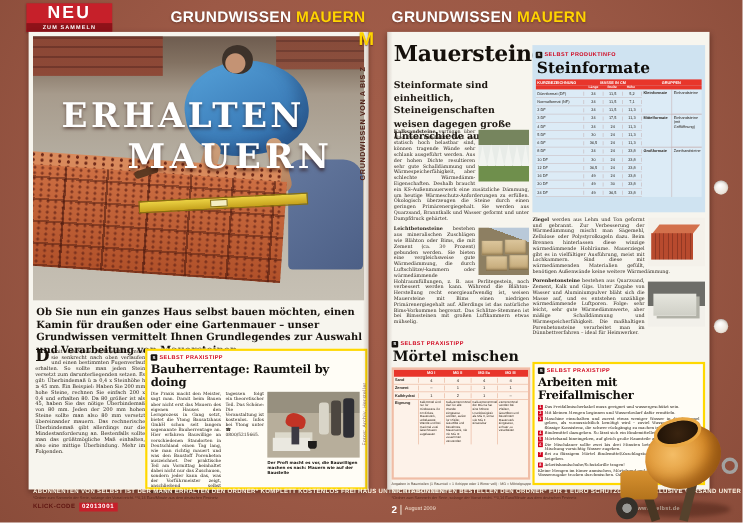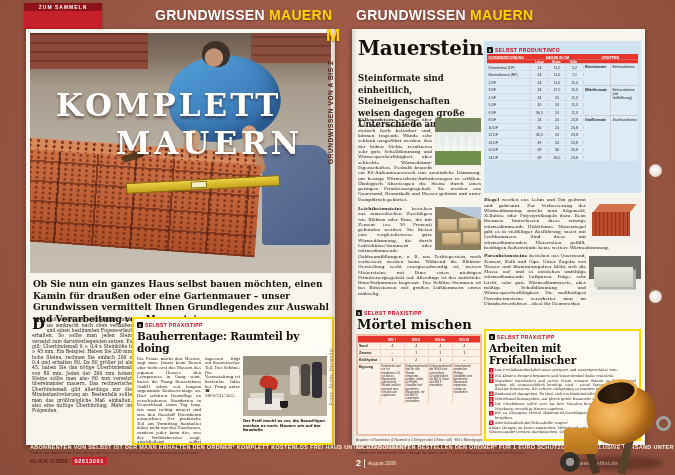--- a/index.html
+++ b/index.html
@@ -155,20 +155,21 @@
   .mx-wheel{left:4px;top:74px;width:20px;height:20px;border-radius:50%;background:radial-gradient(circle,#9a9a96 28%,#35302a 32%);}
   .mx-handle{left:100px;top:38px;width:15px;height:15px;border:3px solid #a2a2a0;border-radius:50%;box-sizing:border-box;}
 
   .hole{width:13px;height:13px;border-radius:50%;z-index:7;
     background:radial-gradient(circle at 42% 36%,#fff,#ece4da 65%,#cbb9a8);box-shadow:inset 0 1px 2px rgba(0,0,0,.25);}
 </style>
 </head>
 <body>
 
 <div class="abs neu-badge">
+  <div class="neu-word">NEU</div>
   <div class="neu-sub">ZUM SAMMELN</div>
 </div>
 <div class="abs section-title st-left">
   <span>GRUNDWISSEN</span>
   <span class="yellow">MAUERN</span>
 </div>
 <div class="abs section-title st-right">
   <span>GRUNDWISSEN</span>
   <span class="yellow">MAUERN</span>
 </div>
@@ -181,21 +182,21 @@
     <div class="abs mason-torso"></div>
     <div class="abs mason-head"></div>
     <div class="abs mason-arm1"></div>
     <div class="abs mason-arm2"></div>
     <div class="abs wall-top"></div>
     <div class="abs wall"></div>
     <div class="abs trowel-handle"></div>
     <div class="abs level-bar">
       <div class="level-vial"></div>
     </div>
-    <div class="abs headline hl1">KOMPLETT</div>
+    <div class="abs headline hl1">ERHALTEN</div>
     <div class="abs headline hl2">MAUERN</div>
   </div>
 
   <div class="abs standfirst">Ob Sie nun ein ganzes Haus selbst bauen möchten, einen Kamin für draußen oder eine Gartenmauer – unser Grundwissen vermittelt Ihnen Grundlegendes zur Auswahl und Verarbeitung von Mauersteinen</div>
 
   <div class="abs intro-wrap">
     <div class="s50 intro-text">
       <span class="dropcap">D</span><span>amit eine Mauer nicht einfällt, muss sie senkrecht nach oben verlaufen und einen bestimmten Fugenverlauf erhalten. So sollte man jeden Stein versetzt zum darunterliegenden setzen. Es gilt: Überbindemaß ü ≥ 0,4 x Steinhöhe h ≥ 45 mm. Ein Beispiel: Haben Sie 200 mm hohe Steine, rechnen Sie einfach 200 x 0,4 und erhalten 80. Da 80 größer ist als 45, haben Sie das nötige Überbindemaß von 80 mm. Jeden der 200 mm hohen Steine sollte man also 80 mm versetzt übereinander mauern. Das rechnerische Überbindemaß gibt allerdings nur die Mindestanforderung an. Bestenfalls sollte man das größtmögliche Maß einhalten, also eine mittige Überbindung. Mehr im Folgenden.</span>
     </div>
   </div>
@@ -268,20 +269,21 @@
         <b>Leichtbetonsteine</b><span> bestehen aus mineralischen Zuschlägen wie Blähton oder Bims, die mit Zement (ca. 30 Prozent) gebunden werden. Sie bieten eine vergleichsweise gute Wärmedämmung, die durch Luftschlitze/-kammern oder wärmedämmende Hohlraumfüllungen, z. B. aus Perlitegestein, noch verbessert werden kann. Während die Blähton-Herstellung recht energieaufwendig ist, weisen Mauersteine mit Bims einen niedrigen Primärenergiegehalt auf. Allerdings ist das natürliche Bims-Vorkommen begrenzt. Das Schlitze-Stemmen ist bei Bimssteinen mit großen Luftkammern etwas mühselig.</span>
       </div>
     </div>
   </div>
 
   <div class="abs produktinfo">
     <div class="kicker" style="padding-left:0;">
       <span class="selbst-icon">s</span>
       <span class="kicker-text">SELBST PRODUKTINFO</span>
     </div>
+    <div class="pi-title">Steinformate</div>
     <div class="pi-tablewrap">
       <div class="s50">
         <div class="sf-head">
           <div class="sf-h" style="width:88px;text-align:left;padding-left:3px;">KURZBEZEICHNUNG</div>
           <div class="sf-h" style="width:102px;">MASSE IN CM</div>
           <div class="sf-h" style="width:112px;">GRUPPEN</div>
         </div>
         <div class="sf-sub">
           <div style="width:88px;"></div>
           <div class="sf-subc" style="width:34px;">Länge</div>

